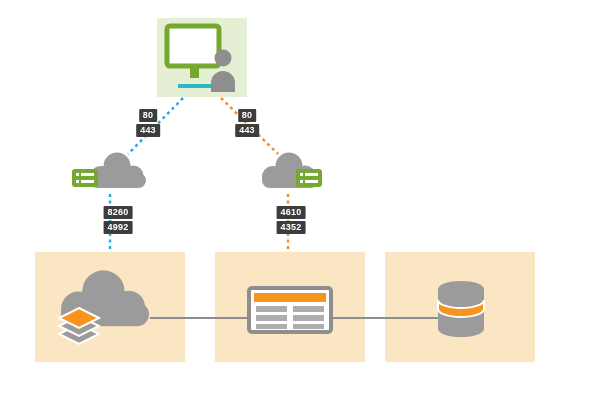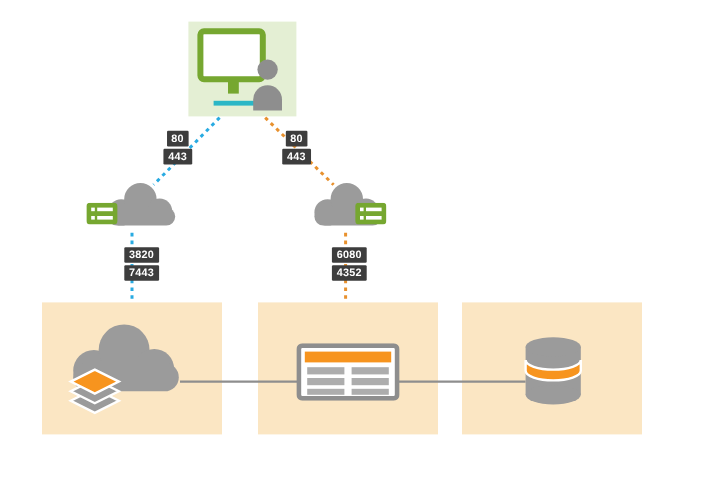--- a/index.html
+++ b/index.html
@@ -126,21 +126,21 @@
 
   <div class="ports" style="left:148px;top:109px">
     <span class="port">80</span>
     <span class="port">443</span>
   </div>
   <div class="ports" style="left:247px;top:109px">
     <span class="port">80</span>
     <span class="port">443</span>
   </div>
   <div class="ports" style="left:118px;top:206px">
-    <span class="port">3820</span>
-    <span class="port">7443</span>
+    <span class="port">8260</span>
+    <span class="port">4992</span>
   </div>
   <div class="ports" style="left:291px;top:206px">
-    <span class="port">6080</span>
+    <span class="port">4610</span>
     <span class="port">4352</span>
   </div>
 
 </div>
 
 </body></html>

